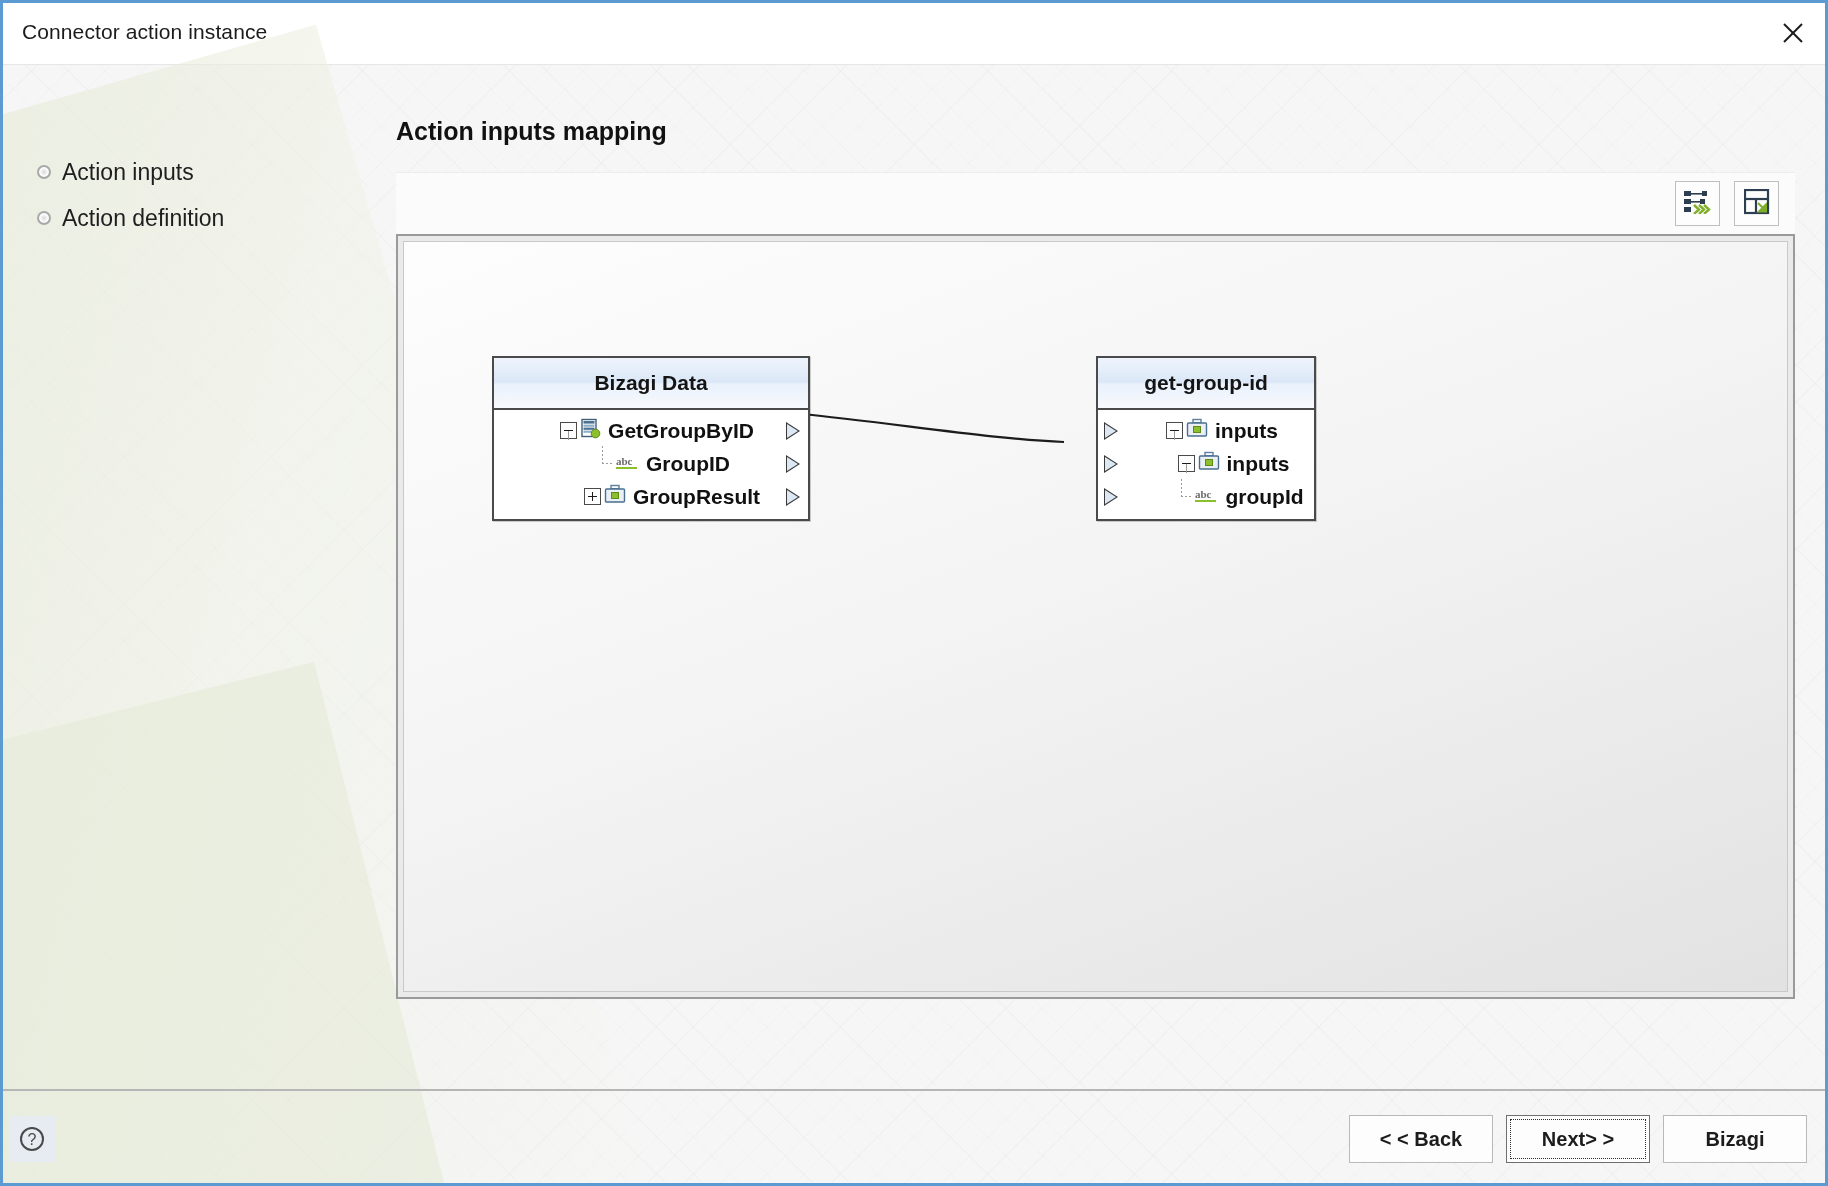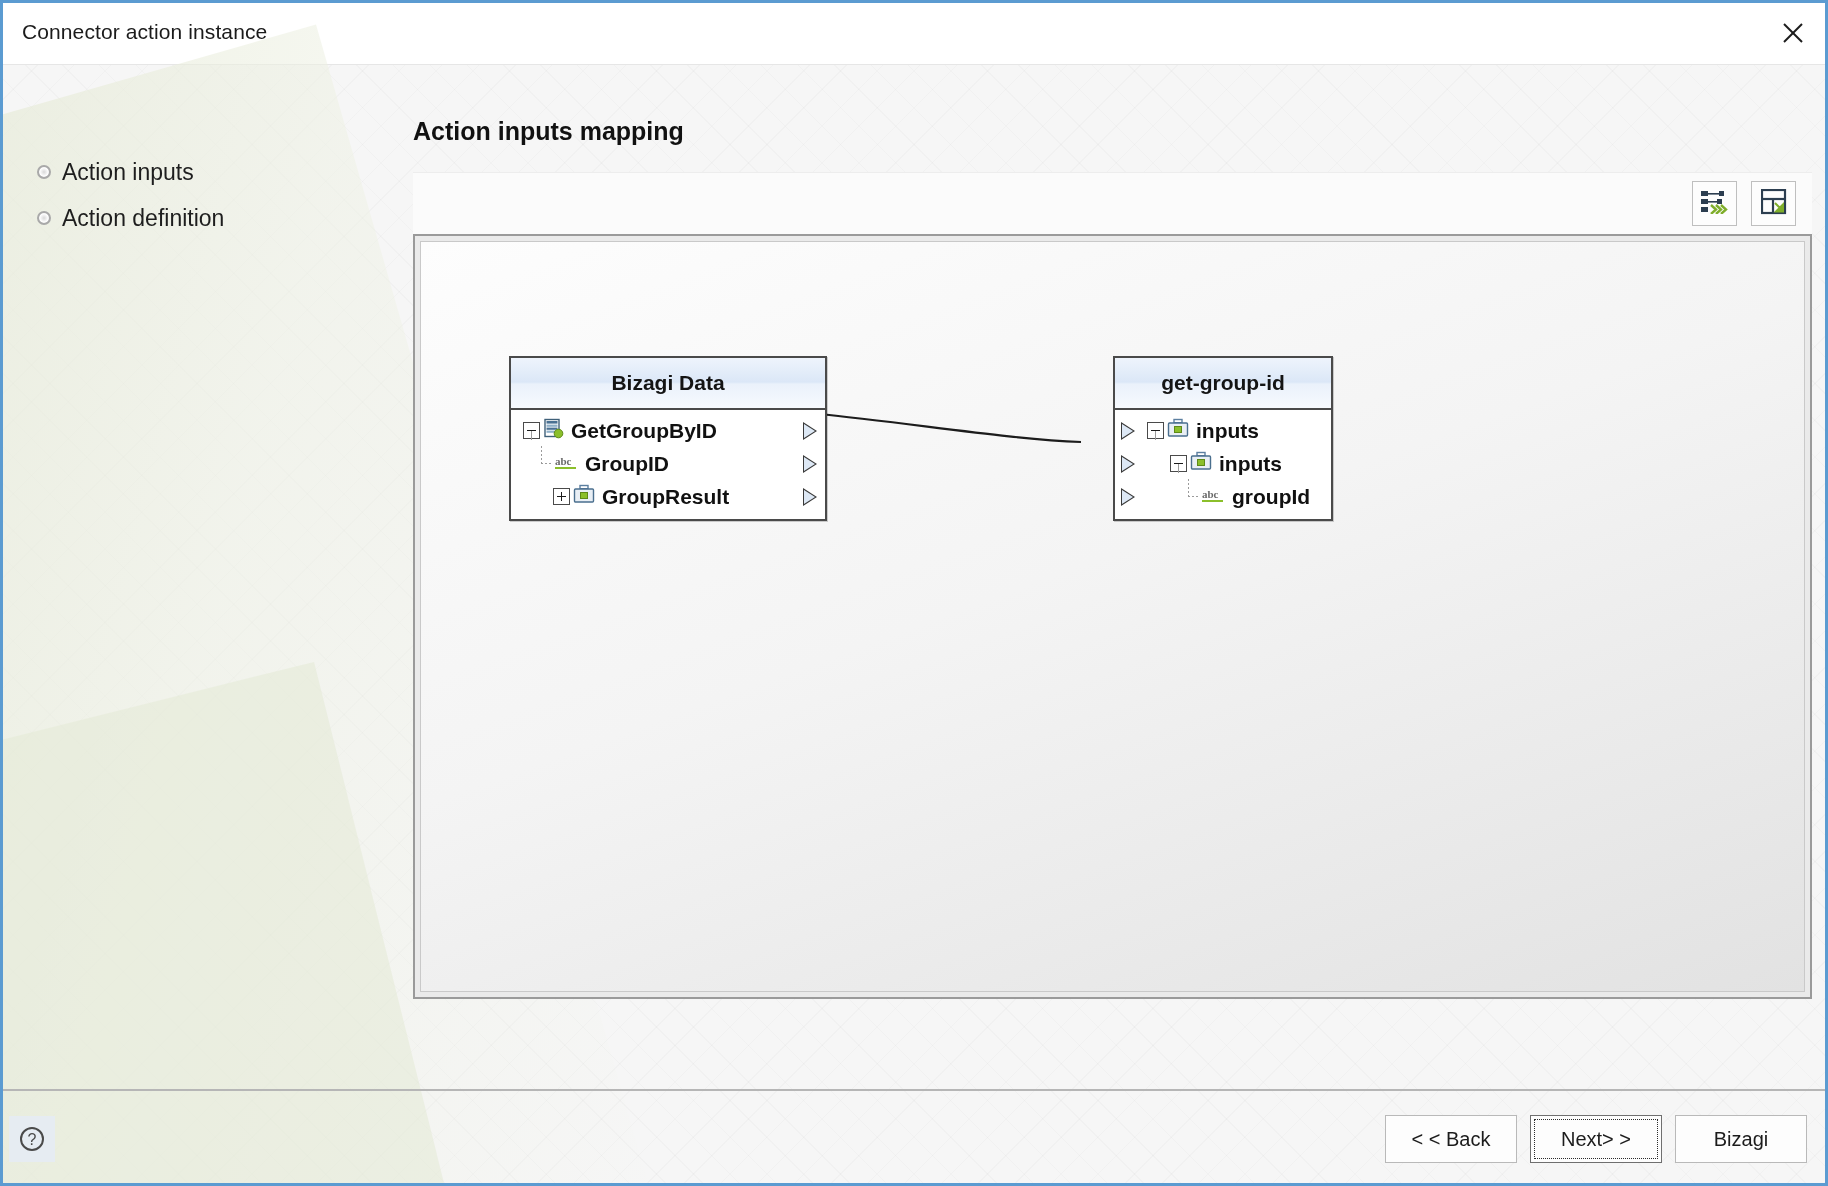--- a/index.html
+++ b/index.html
@@ -101,21 +101,20 @@
     font-size: 23px;
     color: #1e1e1e;
     white-space: nowrap;
   }
 
   
   #content {
     position: absolute;
     left: 393px; top: 52px;
     width: 1399px;
-    margin-left: 17px;
   }
   #page-title {
     font-size: 25px;
     font-weight: bold;
     color: #111111;
     margin-bottom: 26px;
     white-space: nowrap;
   }
 
   
@@ -180,21 +179,21 @@
   .node-body { padding: 4px 0 6px 0; }
   .tree-row {
     position: relative;
     height: 33px;
     display: flex;
     align-items: center;
     white-space: nowrap;
     font-size: 21px;
     color: #111111;
   }
-  .tree-row.bold { font-weight: bold; }
+  .tree-row.bold { font-weight: bold; justify-content: center; }
 
   .exp-box {
     width: 17px; height: 17px;
     border: 1px solid #4a4a4a;
     background: #ffffff;
     position: relative;
     flex: 0 0 auto;
   }
   .exp-box::before {
     content: "";
@@ -272,29 +271,30 @@
     display: flex; align-items: center; justify-content: center;
     cursor: pointer;
   }
   #footer-buttons {
     position: absolute;
     right: 18px; bottom: 20px;
     display: flex;
     gap: 13px;
   }
   .wiz-btn {
-    width: 132px; height: 48px;
+    width: 144px; height: 48px;
     background: #fdfdfd;
     border: 1px solid #b9b9b9;
     font-family: "Liberation Sans", sans-serif;
     font-size: 20px;
     color: #1c1c1c;
     display: flex; align-items: center; justify-content: center;
     cursor: pointer;
     position: relative;
+    font-weight: bold;
   }
   .wiz-btn.focused { border: 1px solid #6f6f6f; }
   .wiz-btn.focused::after {
     content: "";
     position: absolute;
     left: 3px; top: 3px; right: 3px; bottom: 3px;
     border: 1px dotted #2b2b2b;
     pointer-events: none;
   }
 </style>

